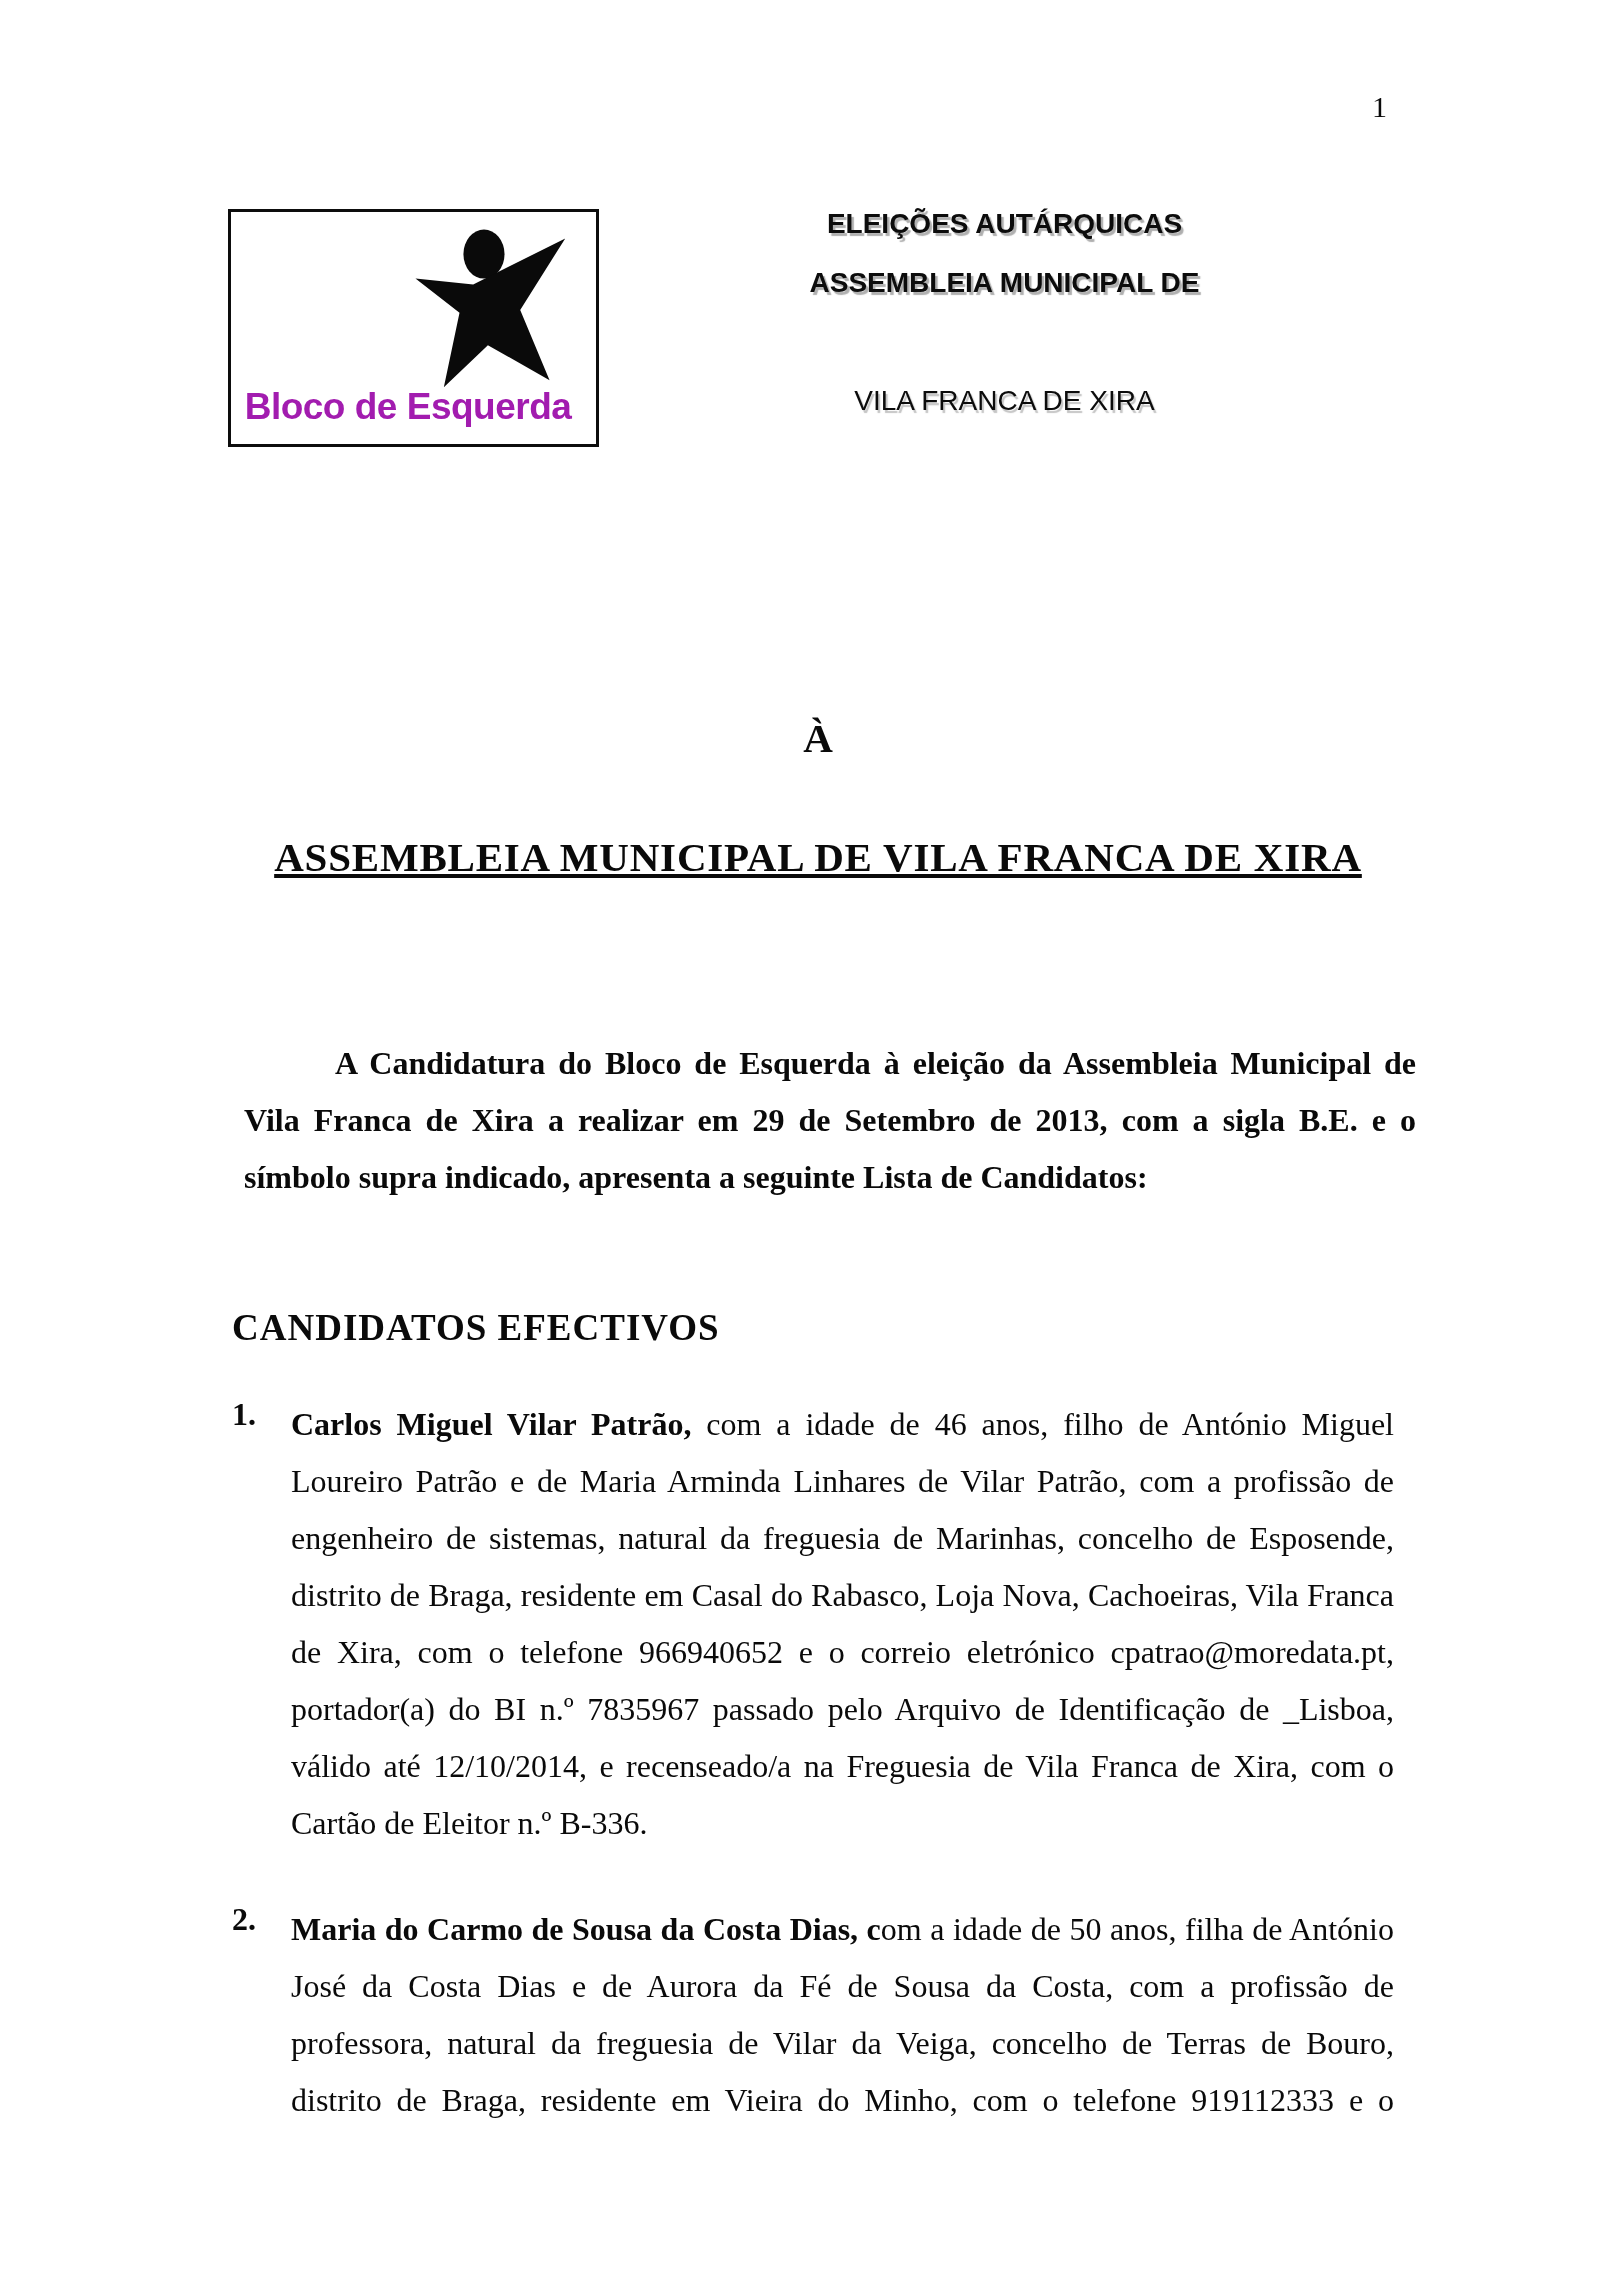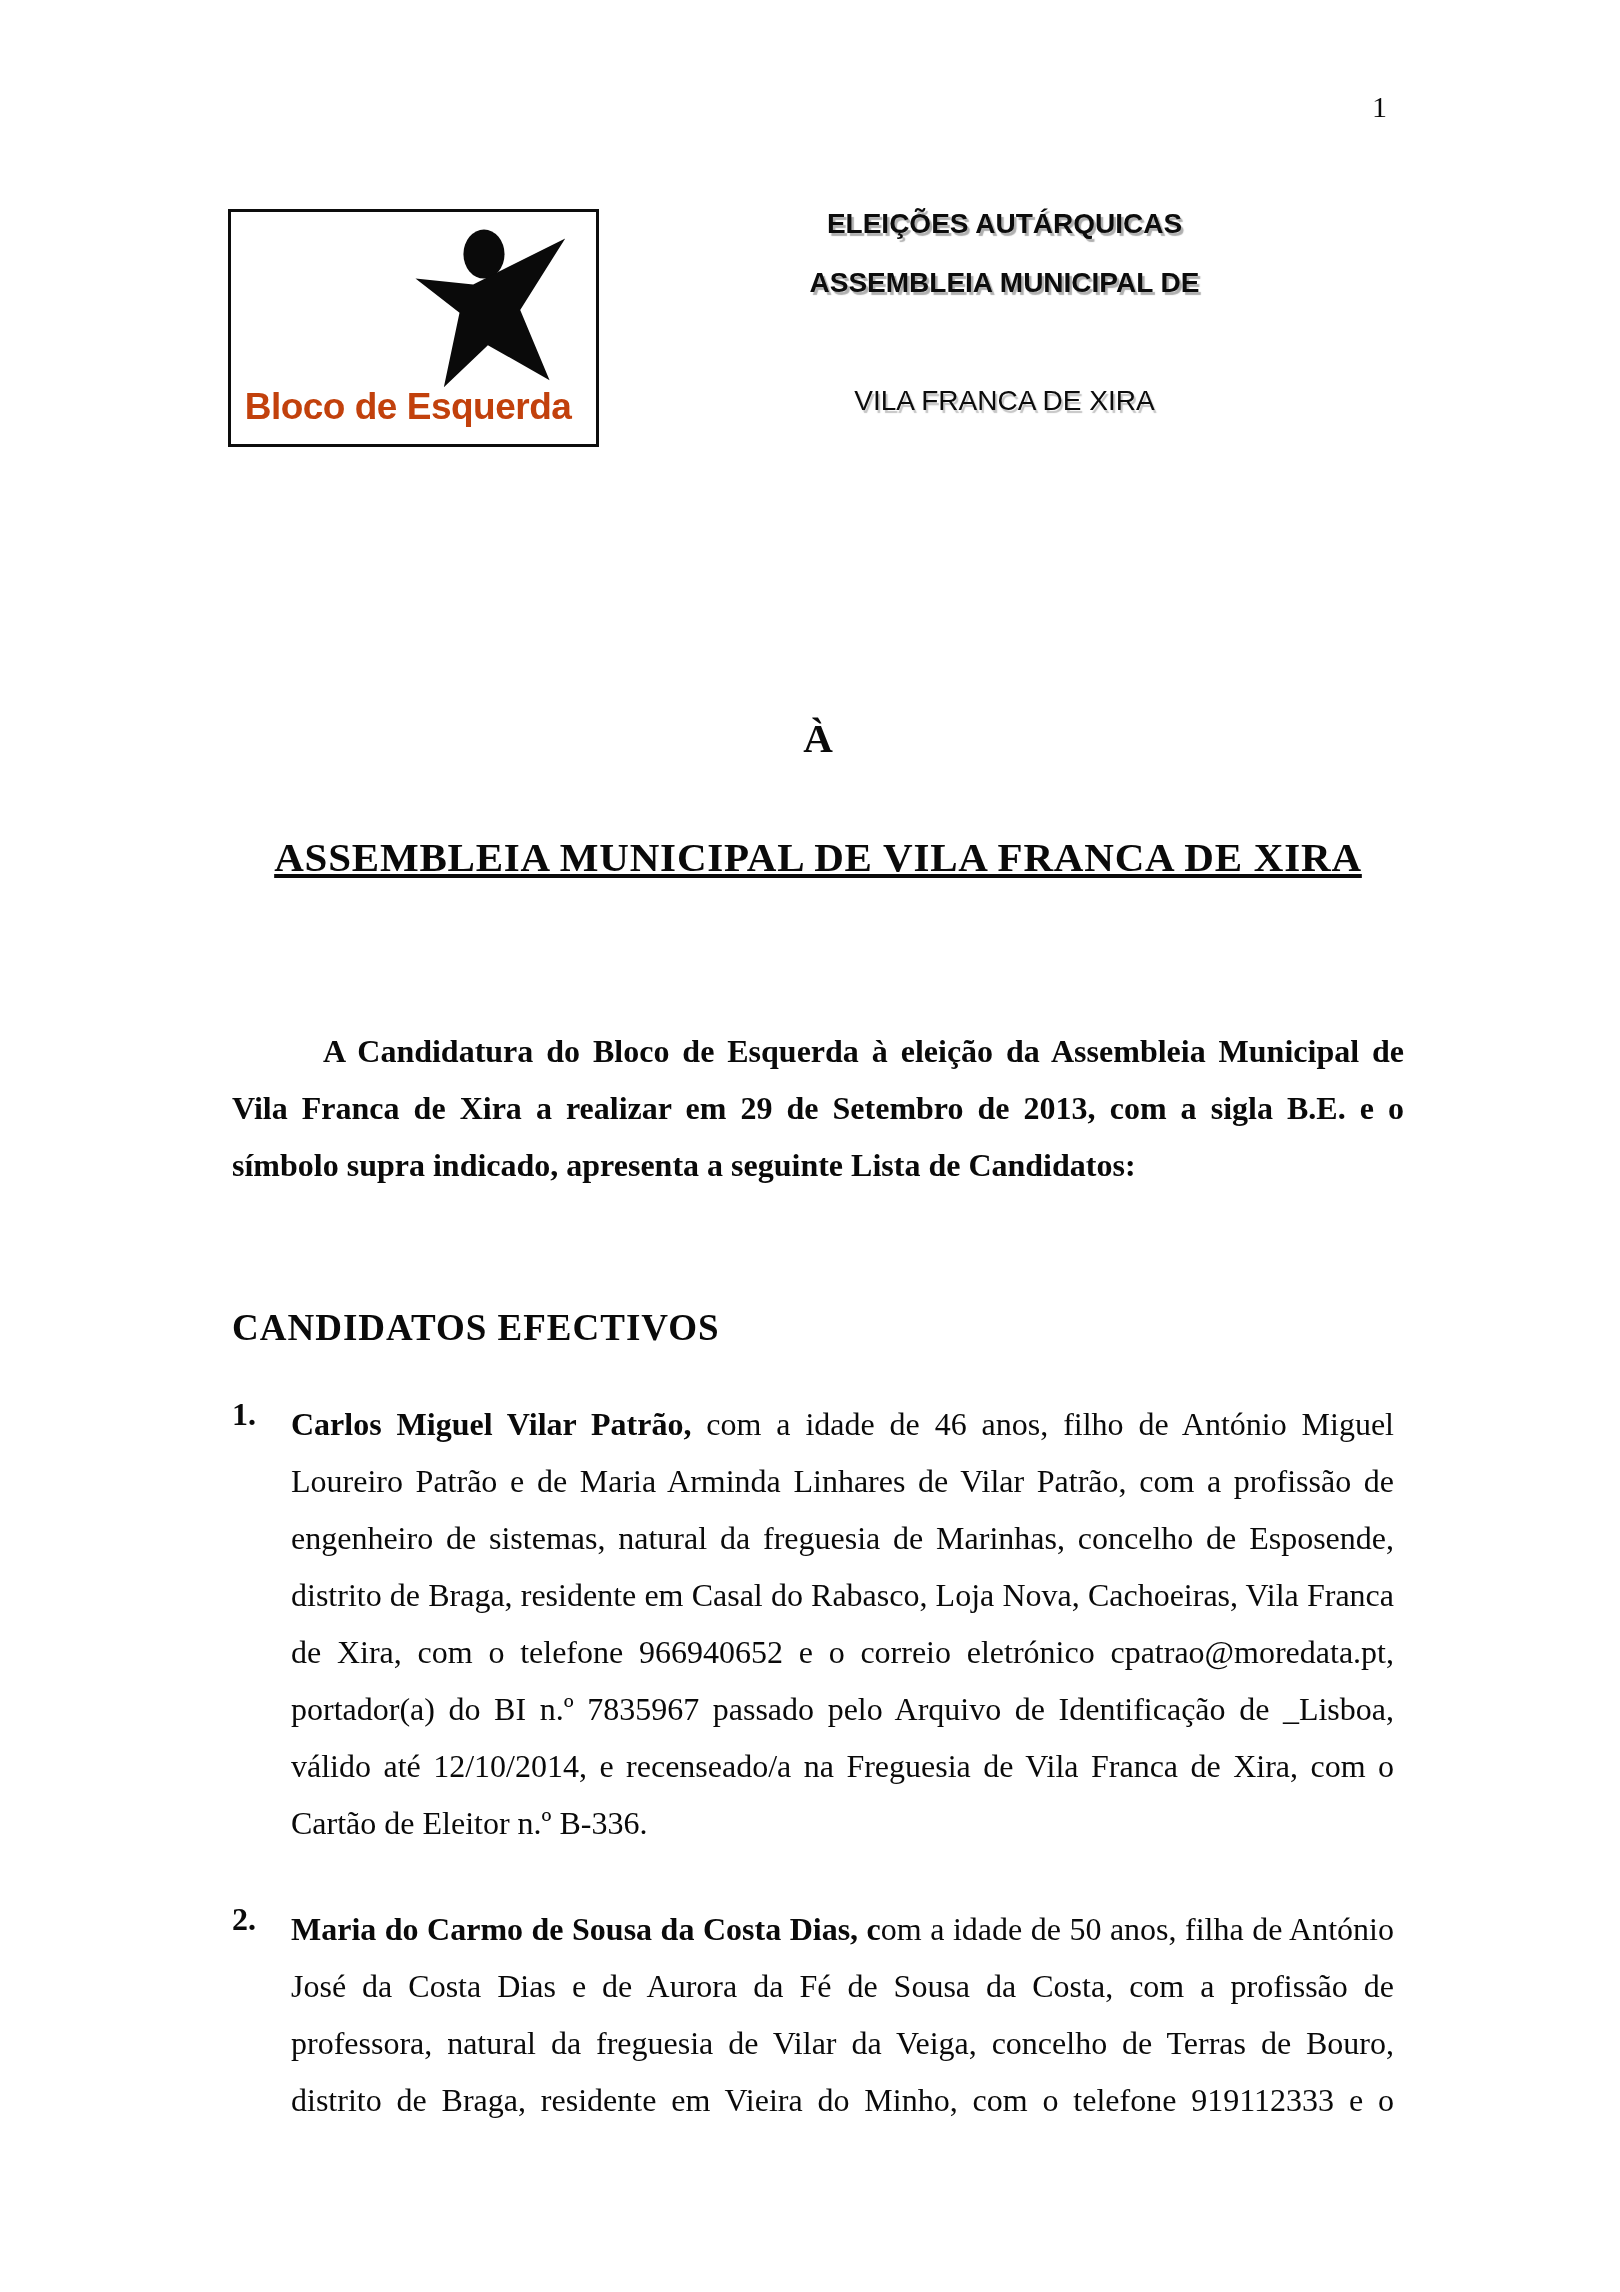--- a/index.html
+++ b/index.html
@@ -24,21 +24,21 @@
     position:absolute; left:228px; top:209px;
     width:365px; height:232px;
     border:3.9px solid #0d0d0d;
     background:#ffffff;
   }
   .logo-star{ position:absolute; left:0; top:0; }
   .logo-label{
     position:absolute; left:13.7px; bottom:15.7px;
     font-family:"Liberation Sans", sans-serif;
     font-weight:700; font-size:37px; letter-spacing:-0.5px;
-    color:#c2410c; white-space:nowrap;
+    color:#a21caf; white-space:nowrap;
   }
 
   
   .header-block{
     position:absolute; left:743px; top:194px; width:523px;
     text-align:center; font-family:"Liberation Sans", sans-serif;
     color:#0c0c0c;
   }
   .hl{ line-height:59px; font-size:28px; white-space:nowrap; }
   .hl.bold-sans{ font-weight:700; text-shadow:2.5px 2.9px 1px rgba(110,110,110,0.55); }
@@ -51,21 +51,21 @@
     text-align:center; font-weight:700; white-space:nowrap;
     font-family:"Liberation Serif", serif;
   }
   .title1{ top:594px; font-size:41px; letter-spacing:2px; }
   .title2{ top:714px; font-size:41px; }
   .title3{ top:833px; font-size:41px; letter-spacing:0.8px;text-decoration:underline; }
 
   
   .intro{
     position:absolute; left:232px; top:1023px; width:1172px;
-    margin:0; font-size:32px; font-weight:700; line-height:57px;
+    margin:12px; font-size:32px; font-weight:700; line-height:57px;
     text-align:justify; text-indent:91px;
   }
 
   
   .section-heading{
     position:absolute; left:232px; top:1306px;
     font-size:37px; font-weight:700; letter-spacing:1px; white-space:nowrap;
   }
 
   

